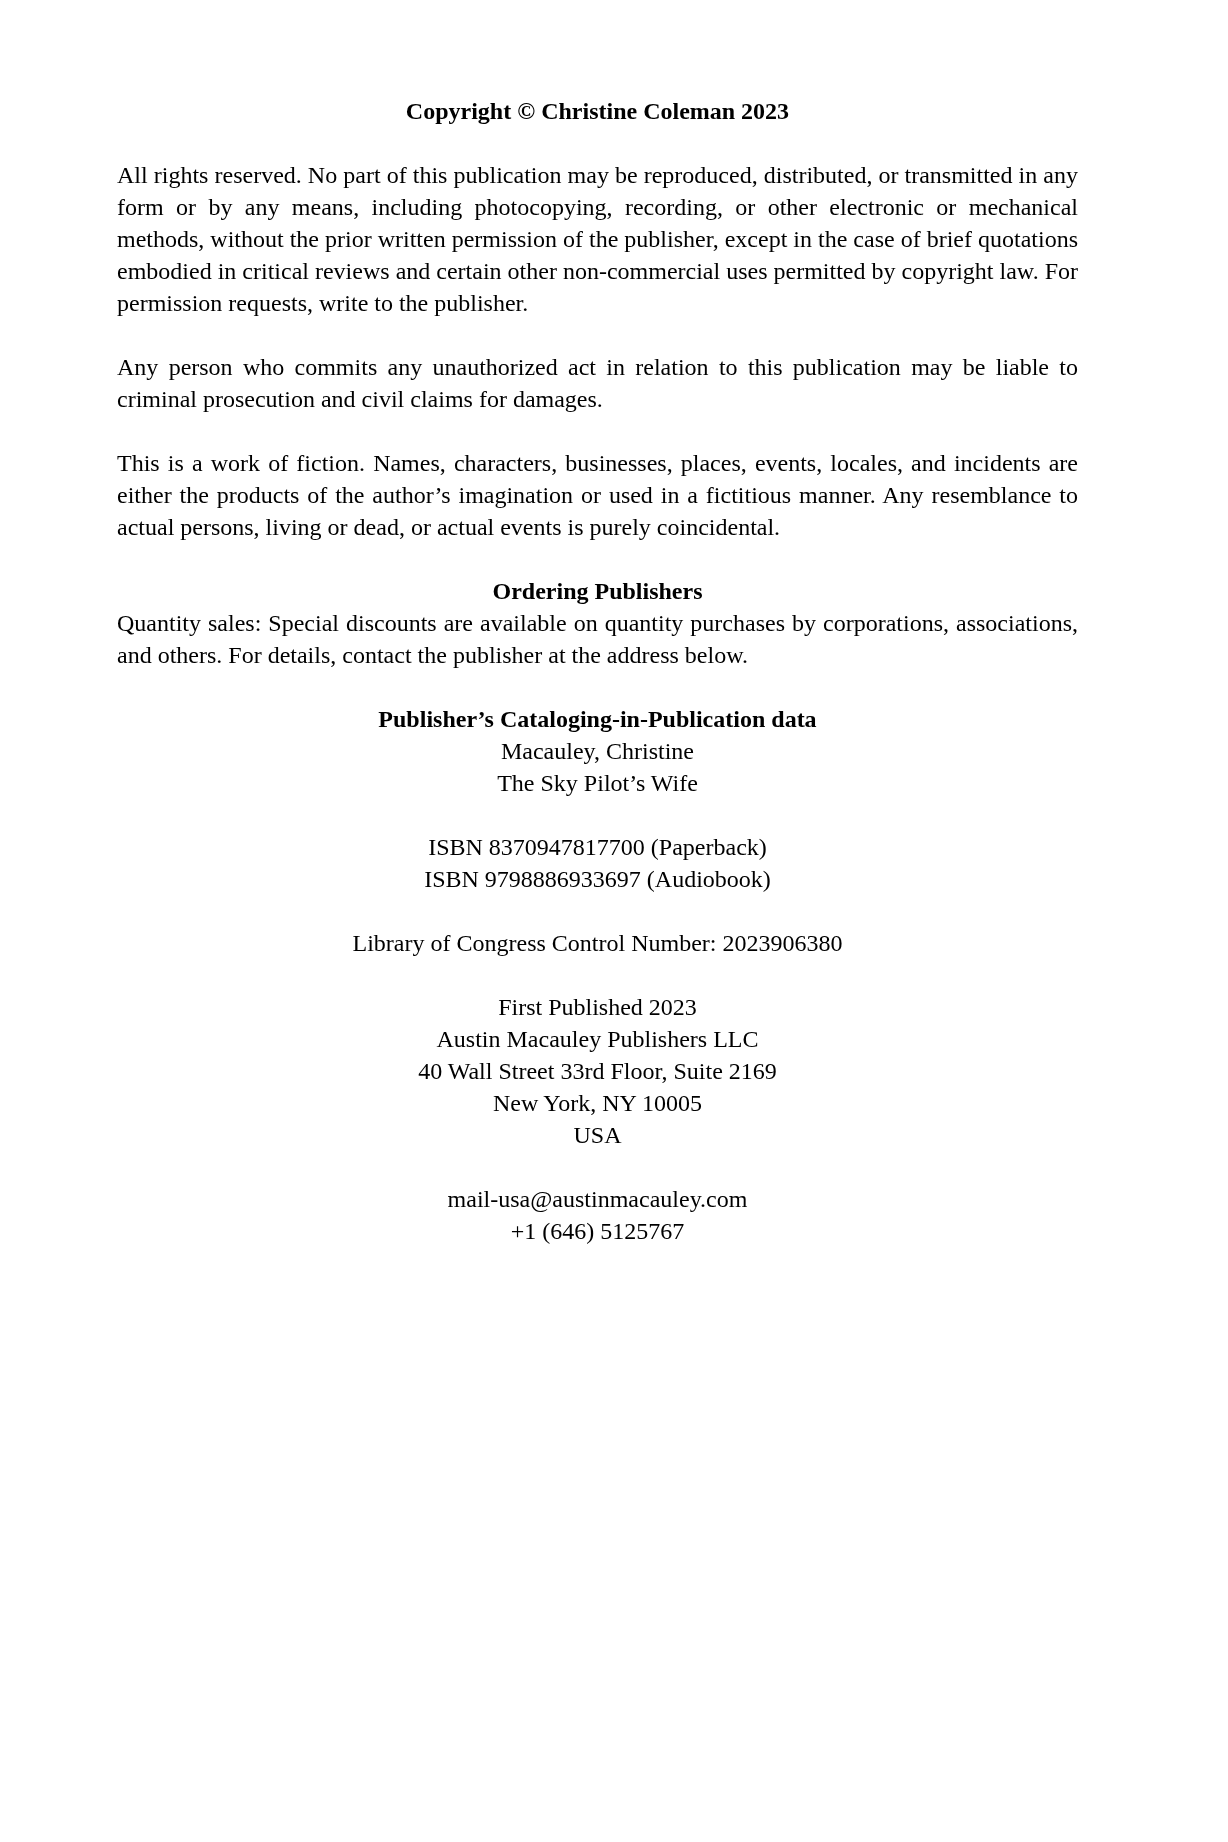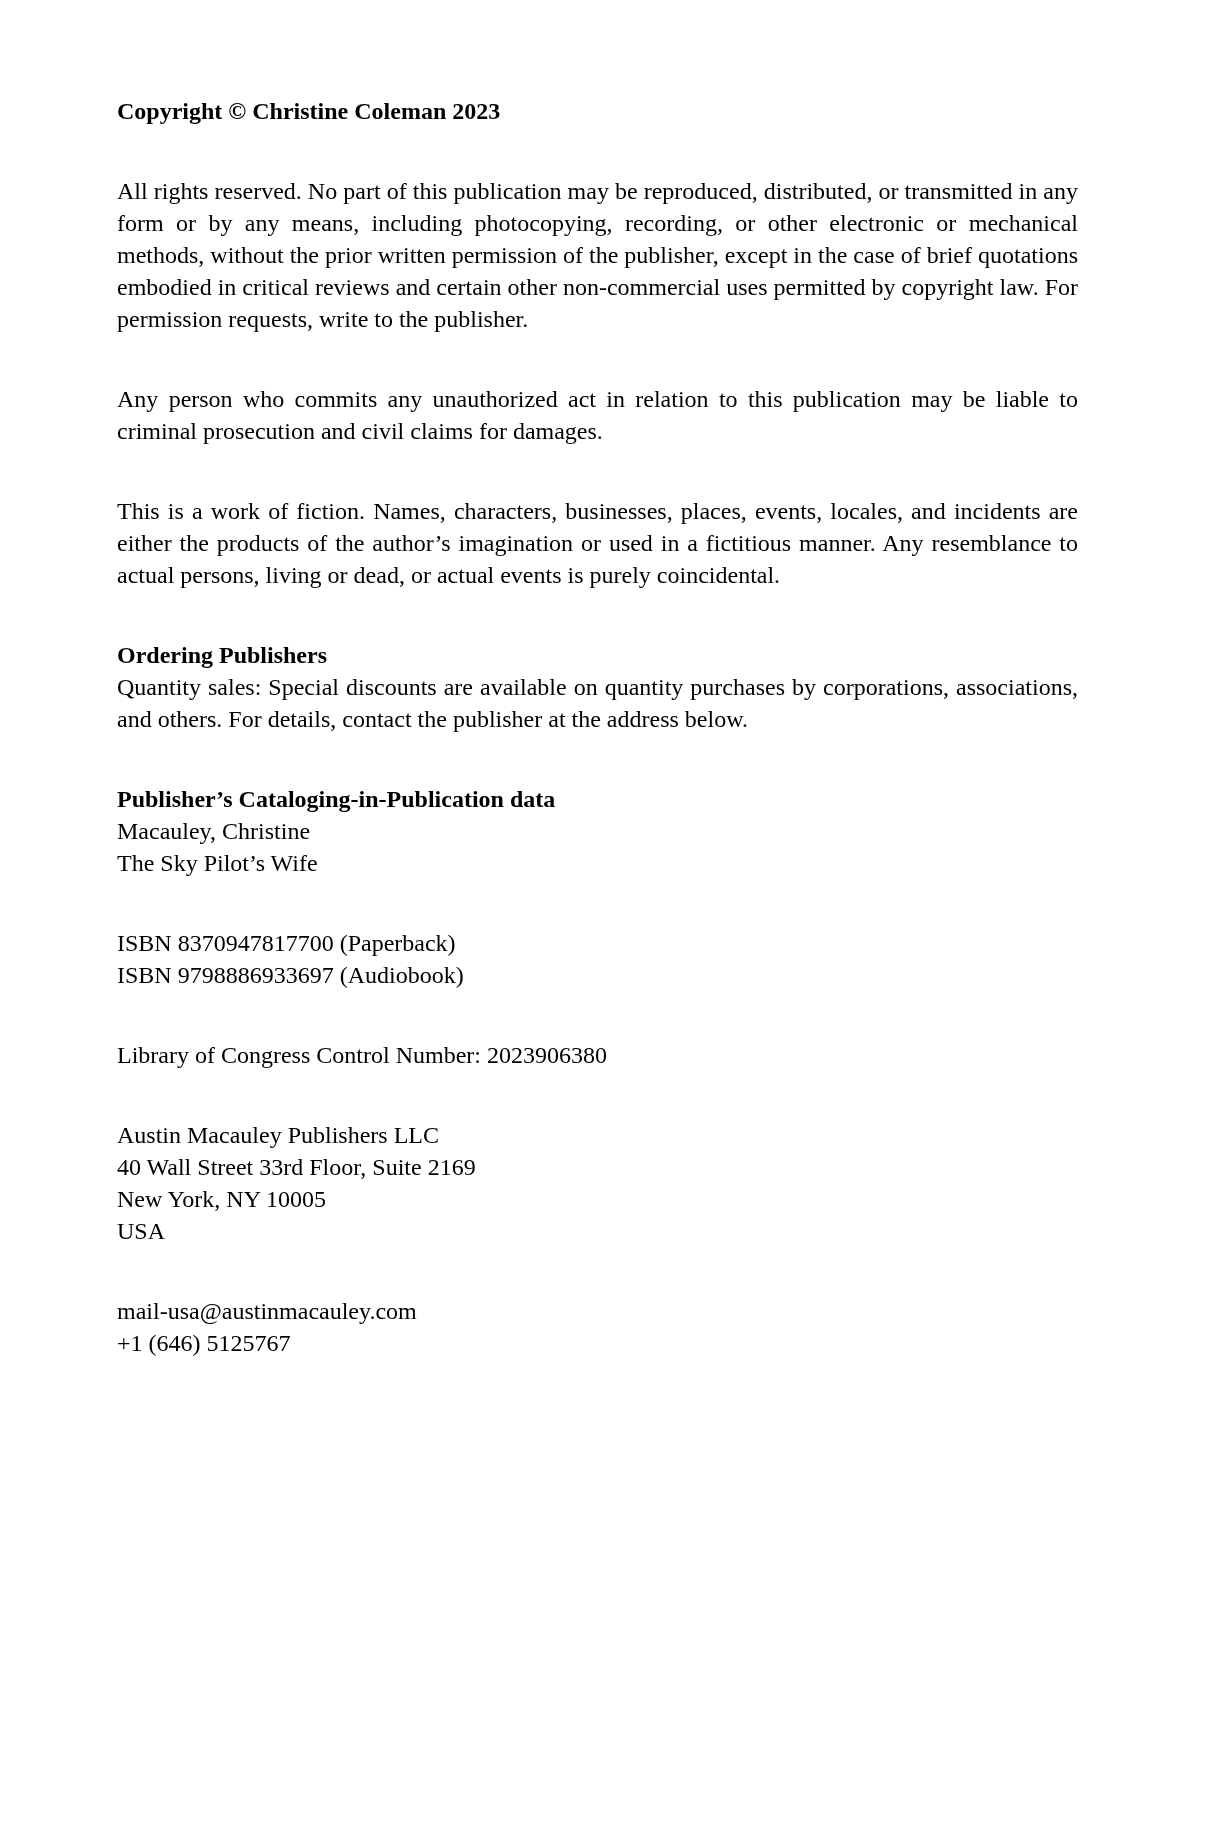--- a/index.html
+++ b/index.html
@@ -13,24 +13,24 @@
     line-height: 32px;
     color: #000000;
     overflow: hidden;
   }
   .sheet {
     position: absolute;
     left: 117px;
     top: 95px;
     width: 961px;
   }
-  p { margin: 0; }
+  p { margin: 0; text-align: center; }
   .b { font-weight: bold; }
   .j { text-align: justify; }
-  .sp { margin-top: 48px; }
+  .sp { margin-top: 32px; }
 </style>
 </head>
 <body>
 
 <div class="sheet">
 
   <p class="b">Copyright © Christine Coleman 2023</p>
 
   <p class="j sp">All rights reserved. No part of this publication may be reproduced, distributed, or transmitted in any form or by any means, including photocopying, recording, or other electronic or mechanical methods, without the prior written permission of the publisher, except in the case of brief quotations embodied in critical reviews and certain other non-commercial uses permitted by copyright law. For permission requests, write to the publisher.</p>
 
@@ -51,20 +51,21 @@
 
   <div class="sp">
     <p>ISBN 8370947817700 (Paperback)</p>
     <p>ISBN 9798886933697 (Audiobook)</p>
   </div>
 
   <p class="sp">Library of Congress Control Number: 2023906380</p>
 
 
   <div class="sp">
+    <p>First Published 2023</p>
     <p>Austin Macauley Publishers LLC</p>
     <p>40 Wall Street 33rd Floor, Suite 2169</p>
     <p>New York, NY 10005</p>
     <p>USA</p>
   </div>
 
   <div class="sp">
     <p>mail-usa@austinmacauley.com</p>
     <p>+1 (646) 5125767</p>
   </div>

